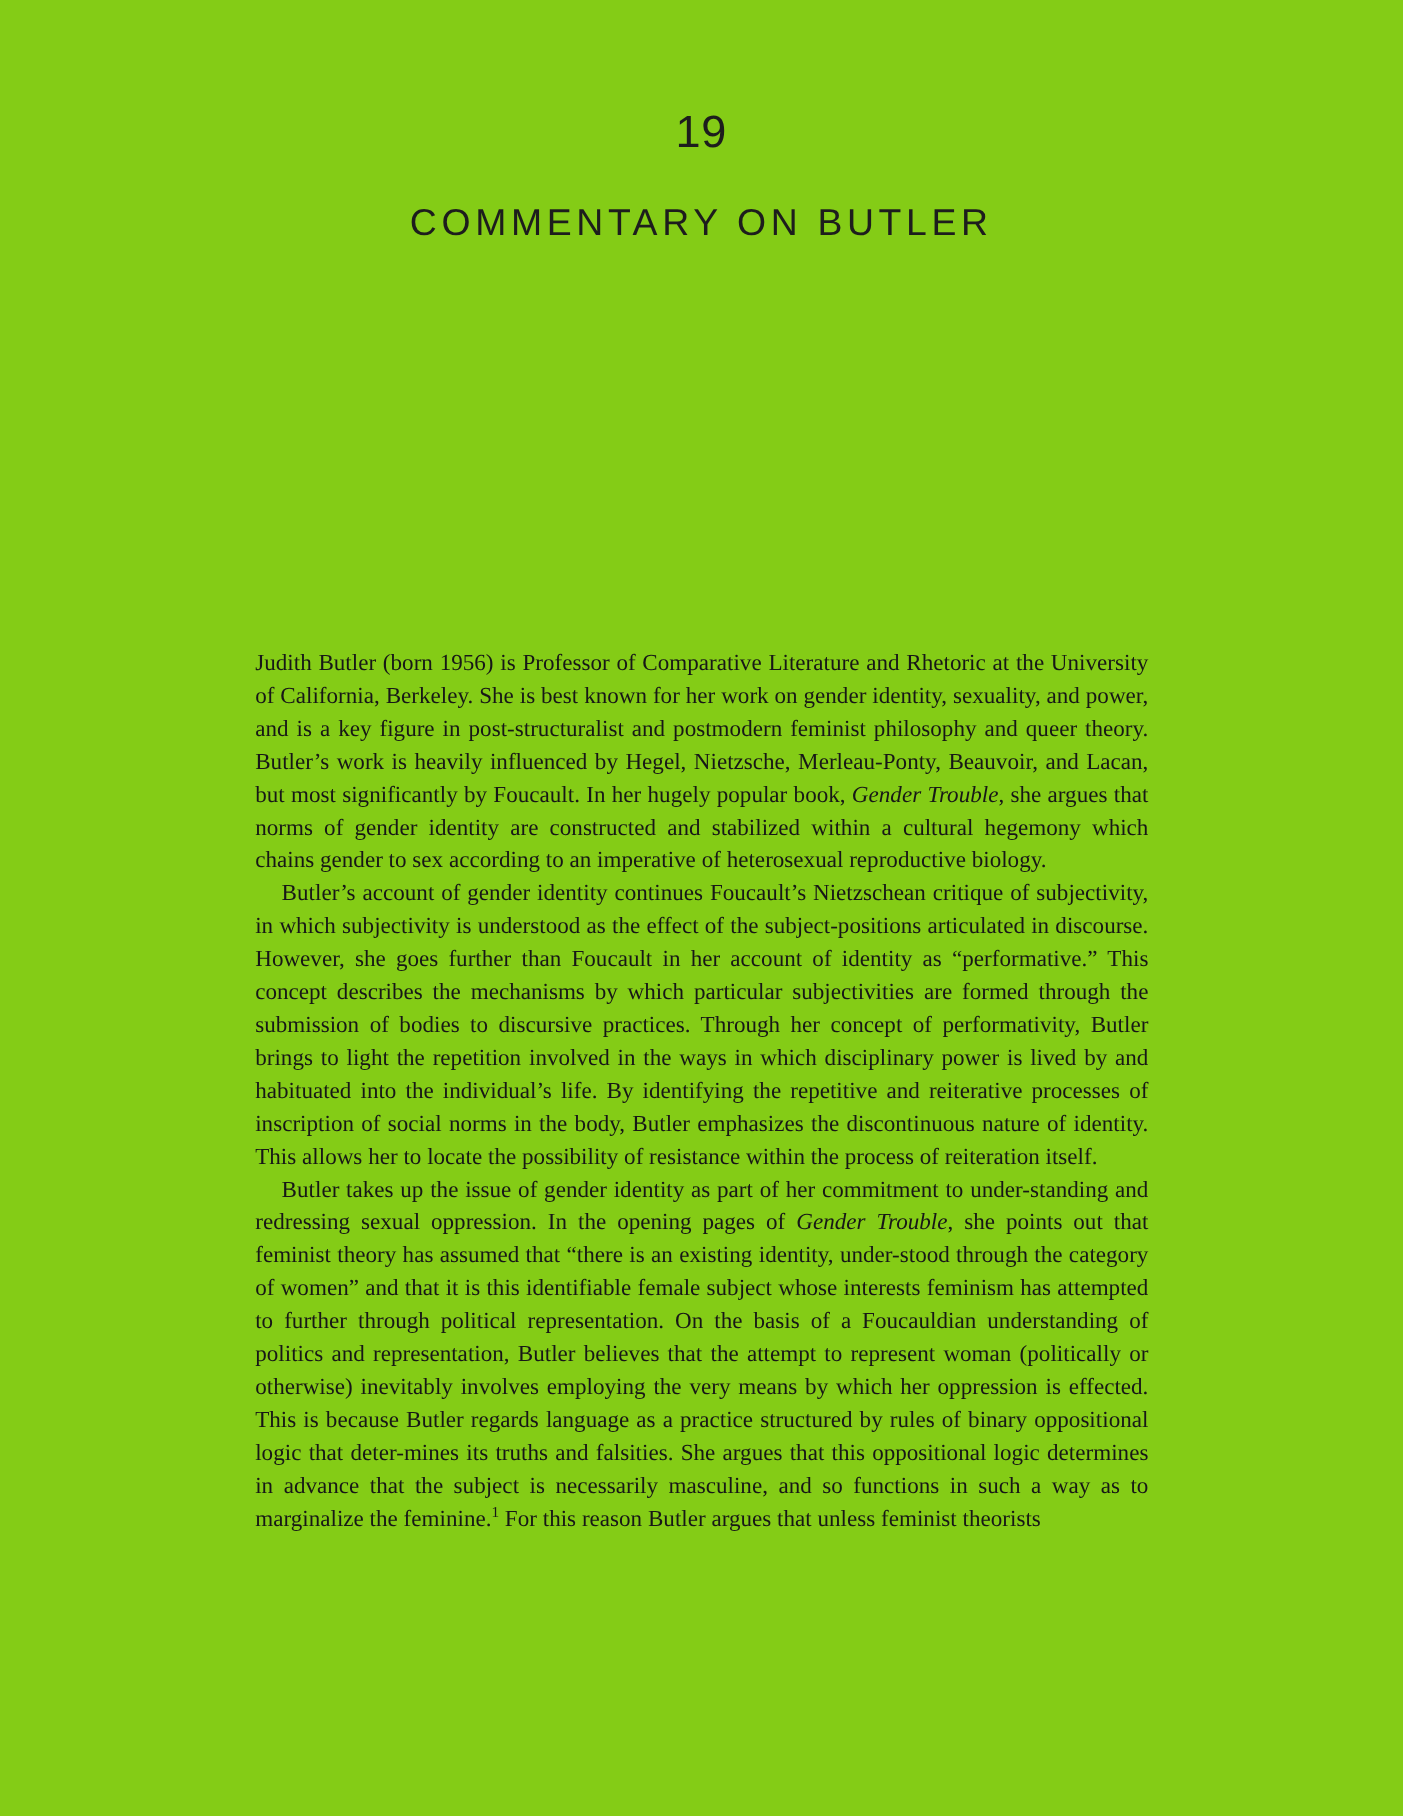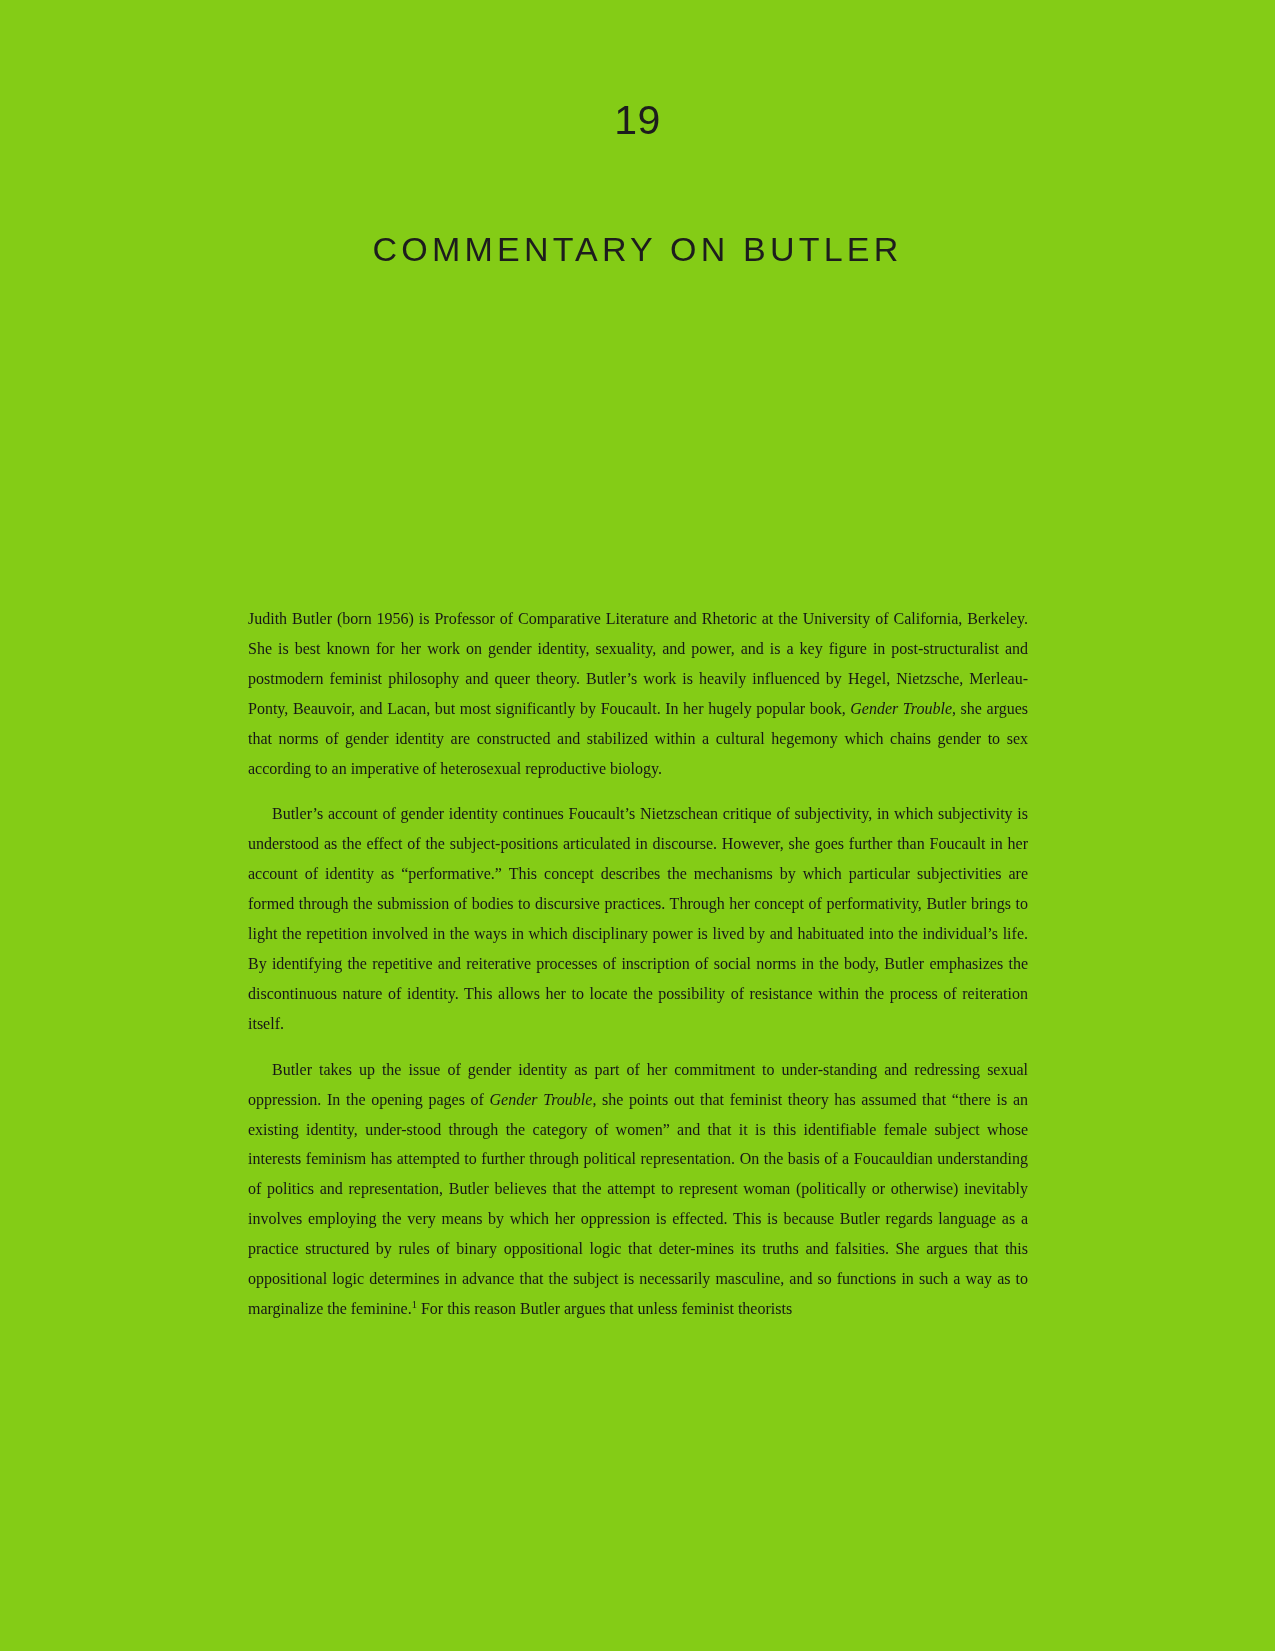--- a/index.html
+++ b/index.html
@@ -37,41 +37,41 @@
     margin-top: 100px;
     line-height: 1;
   }
 
   .chapter-title {
     font-family: "Liberation Sans", sans-serif;
     font-size: 34px;
     font-weight: 400;
     color: #1d1d1d;
     letter-spacing: 4.2px;
-    margin-top: 90px;
+    margin-top: 44px;
     line-height: 1.1;
     white-space: nowrap;
   }
 
   
   .body-block {
     position: absolute;
     left: 232px;
     top: 588px;
     width: 812px;
   }
 
   .para {
     font-family: "Liberation Serif", "DejaVu Serif", serif;
-    font-size: 16px;
+    font-size: 21px;
     line-height: 29.9px;
     color: #171717;
     text-align: justify;
     text-justify: inter-word;
-    margin: 16px;
+    margin: 0;
     hyphens: manual;
     -webkit-hyphens: manual;
   }
 
   .para.indented {
     text-indent: 24px;
   }
 
   .para em {
     font-style: italic;

